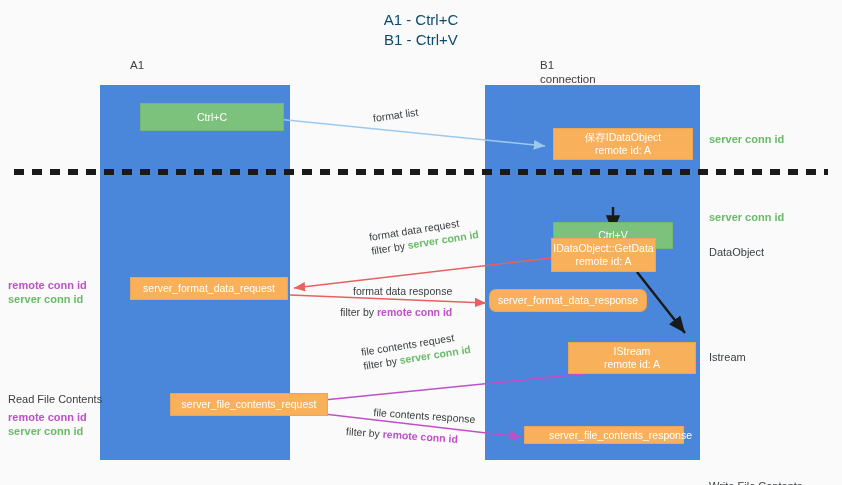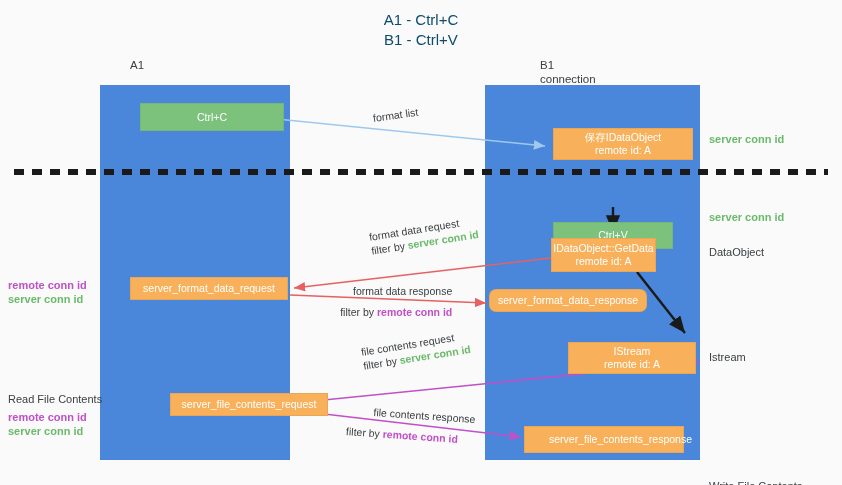--- a/index.html
+++ b/index.html
@@ -129,21 +129,21 @@
 
   <div class="box orange" style="left:568px;top:342px;width:128px;height:32px;">
     <span>IStream</span>
     <span class="l2">remote id: A</span>
   </div>
 
   <div class="box orange" style="left:130px;top:393px;width:158px;height:23px;margin-left:40px;">
     <span>server_file_contents_request</span>
   </div>
 
-  <div class="box orange" style="left:524px;top:426px;width:160px;height:27px;padding-left:33px;">
+  <div class="box orange" style="left:524px;top:426px;width:160px;height:18px;padding-left:33px;">
     <span>server_file_contents_response</span>
   </div>
 
   <div class="elabel r-up" style="left:372px;top:111px;">format list</div>
 
   <div class="elabel r-up2" style="left:368px;top:230px;">
     <div>format data request</div>
     <div><span>filter by </span><span class="g">server conn id</span></div>
   </div>
 

